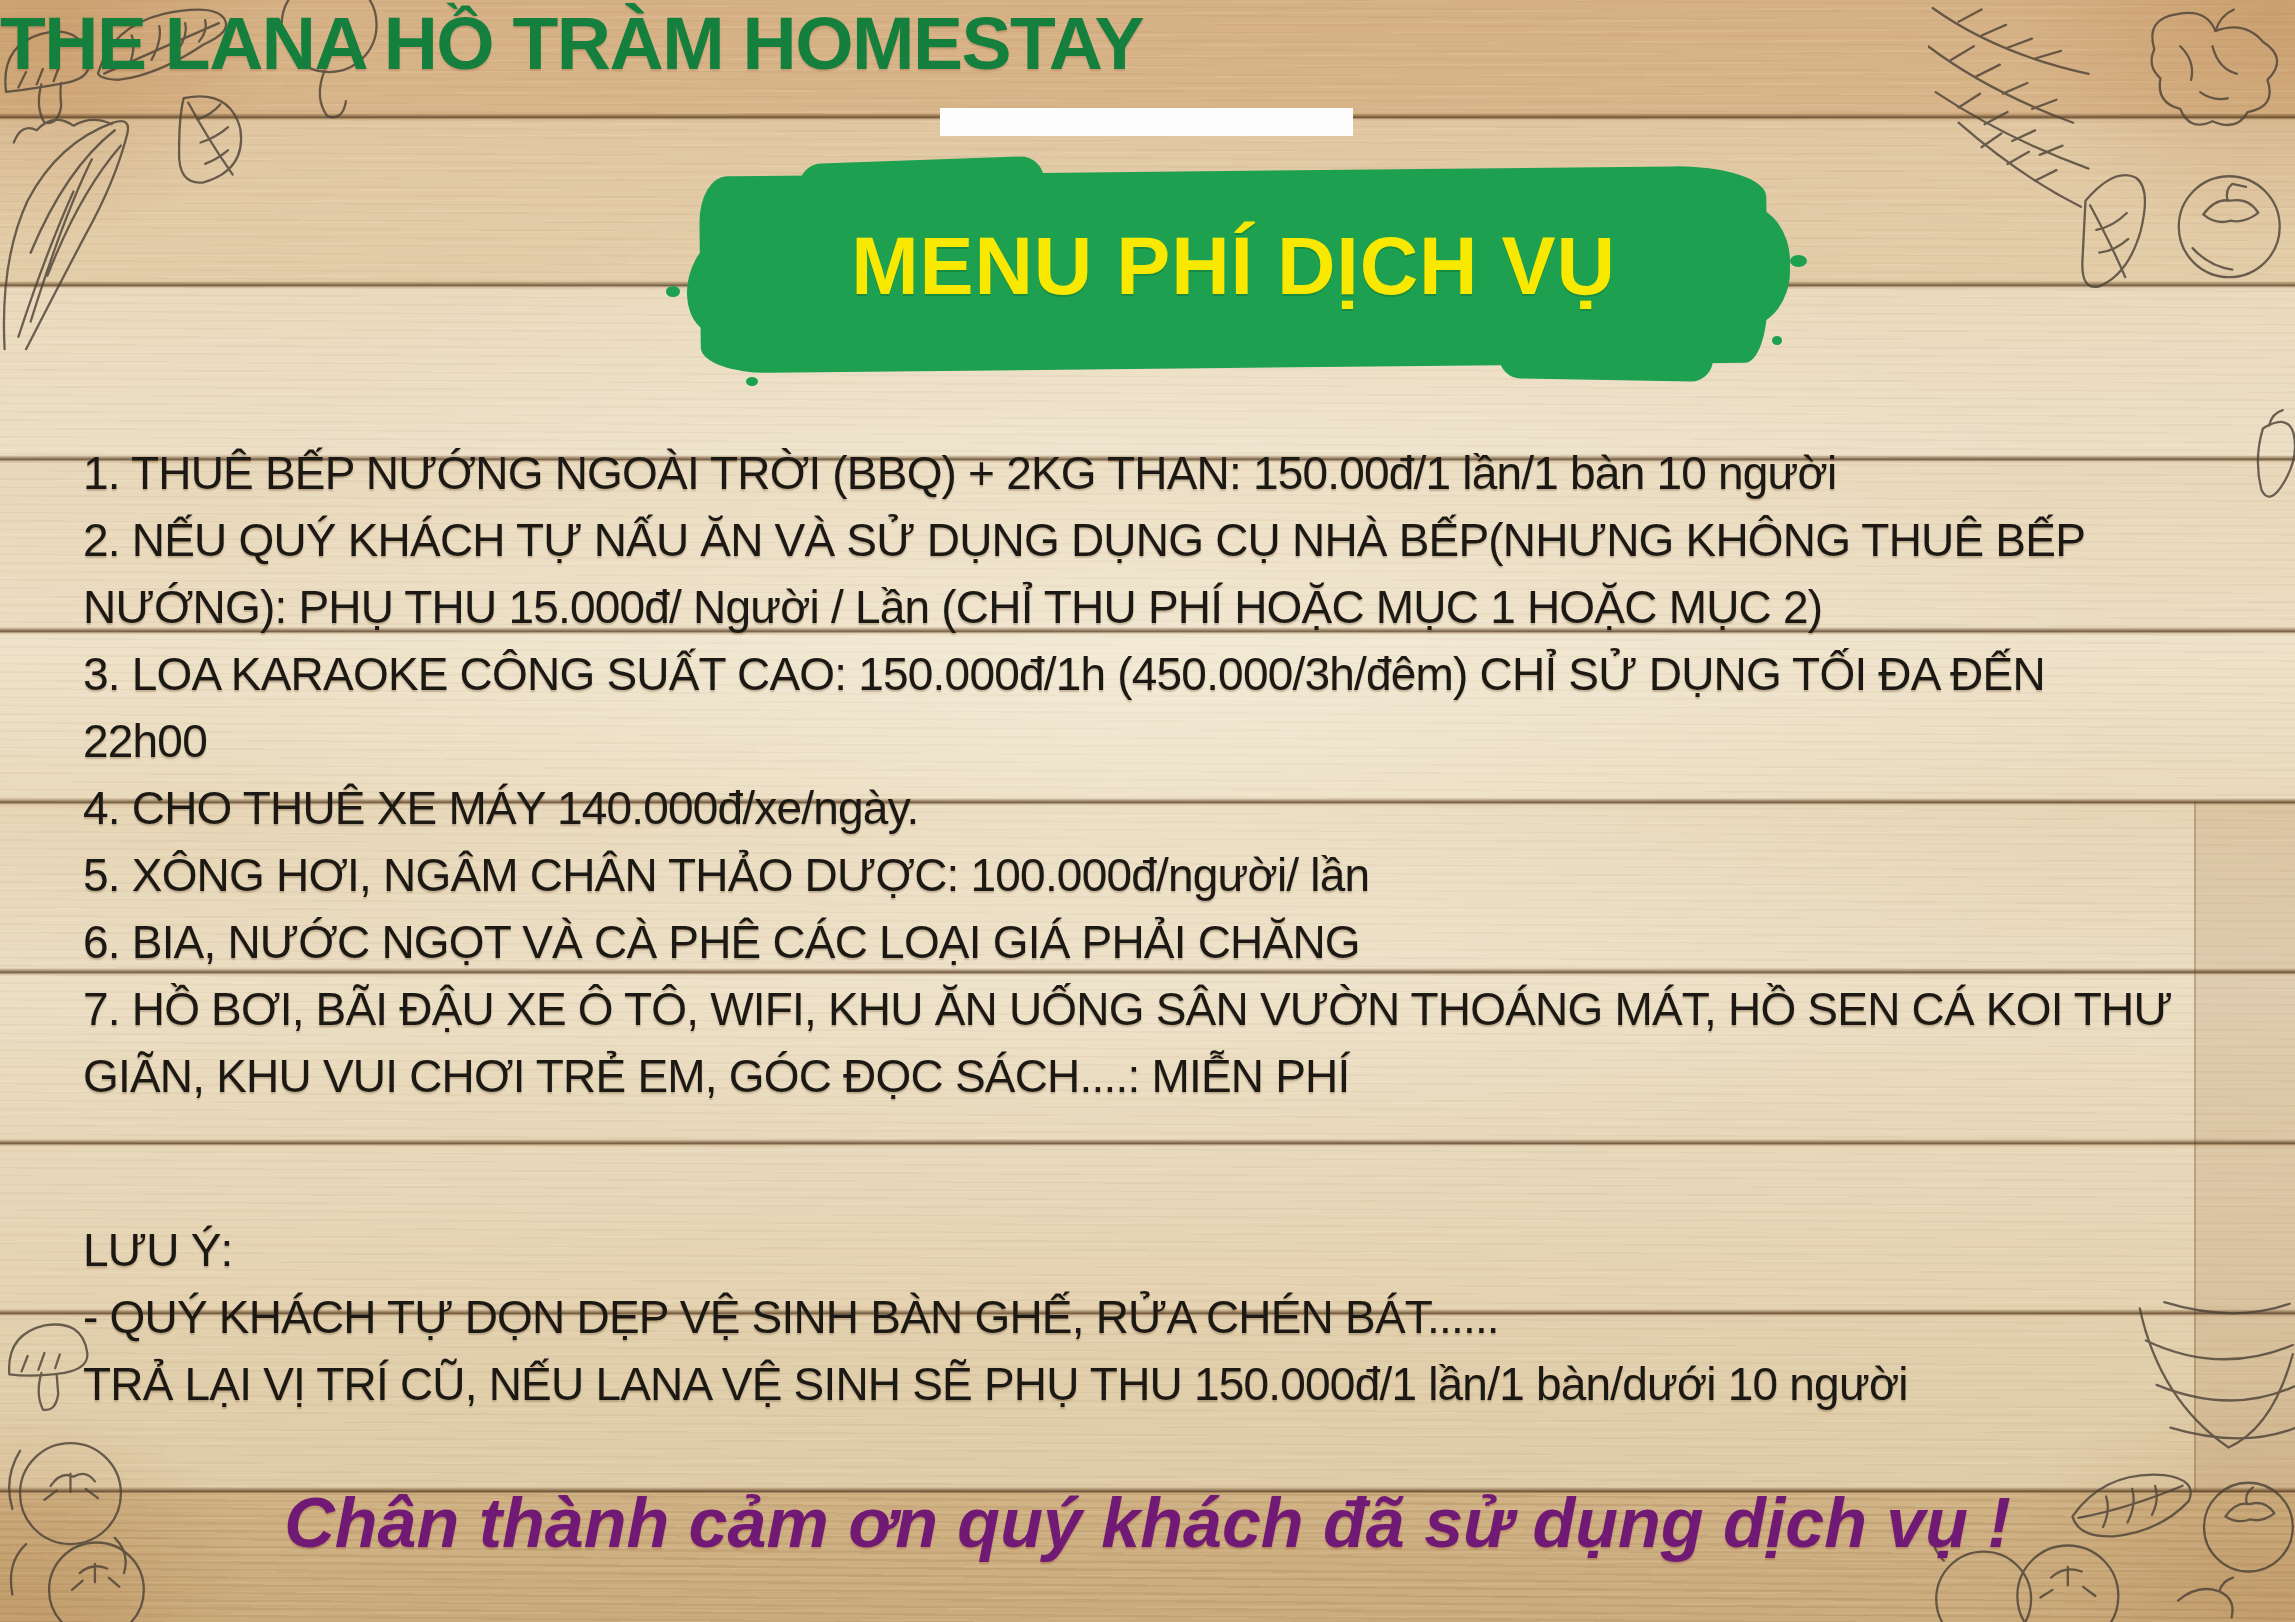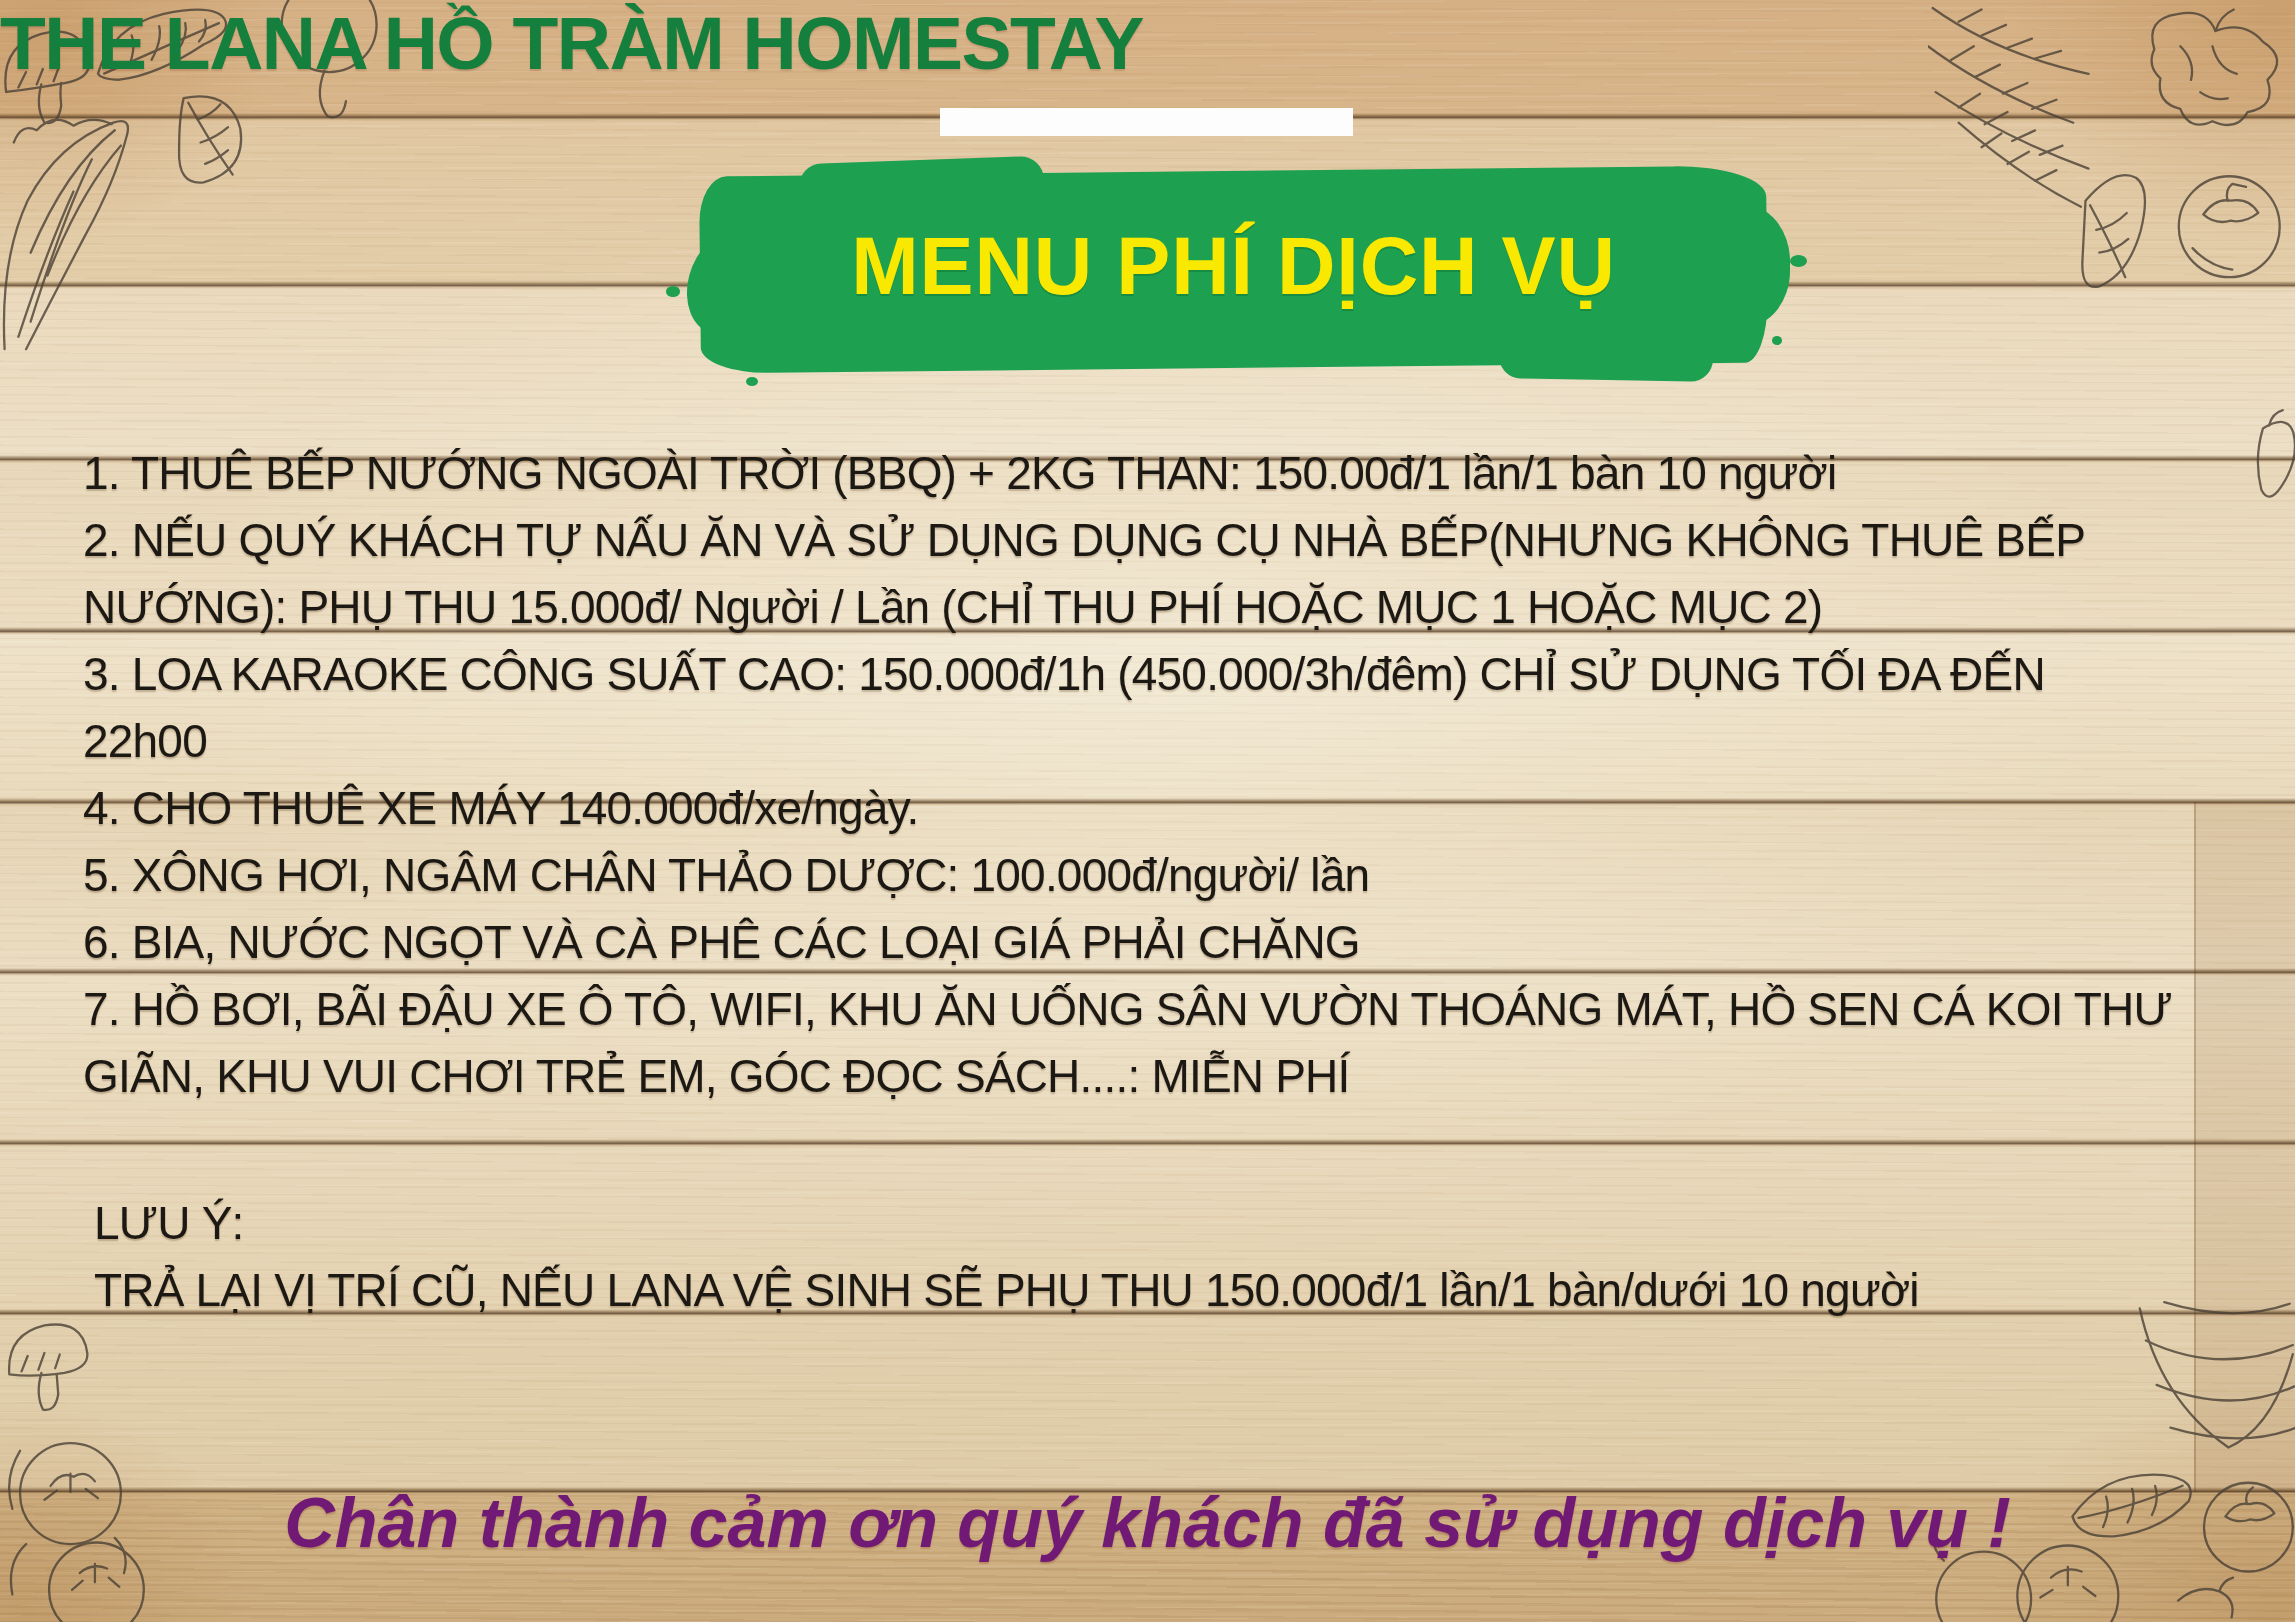--- a/index.html
+++ b/index.html
@@ -69,21 +69,21 @@
   .blob-b3{left:99px;top:-10.7px;width:245px;height:46px;border-radius:31px;transform:rotate(-2deg);}
   .blob-b4{right:54px;bottom:-12.2px;width:214px;height:44px;border-radius:31px;transform:rotate(1deg);}
   .sp{position:absolute;background:#1da050;border-radius:50%;}
   .banner-label{
     position:absolute;inset:0;display:flex;align-items:center;justify-content:center;
     font-size:81px;font-weight:800;color:#f9e800;letter-spacing:0.8px;padding-bottom:6.1px;
     text-shadow:0 2.3px 0 rgba(0,70,25,.22);
   }
   .textblock{position:absolute;left:83px;right:31px;z-index:5;}
   .menu-block{top:440px;}
-  .notes-block{top:1190px;margin-left:11px;}
+  .notes-block{top:1217px;}
   .line{
     font-size:46px;font-weight:400;line-height:67px;color:#1c1914;letter-spacing:-0.8px;
     white-space:nowrap;text-shadow:0 1.5px 1.5px rgba(92,62,30,.30);
   }
   .footer{
     position:absolute;left:0;top:1483px;width:100%;text-align:center;z-index:5;
     font-size:70px;font-weight:700;font-style:italic;color:#701a75;
     text-shadow:0 1.5px 1.5px rgba(120,40,20,.25);
   }
 </style>
@@ -226,17 +226,18 @@
   <div class="line">22h00</div>
   <div class="line">4. CHO THUÊ XE MÁY 140.000đ/xe/ngày.</div>
   <div class="line">5. XÔNG HƠI, NGÂM CHÂN THẢO DƯỢC: 100.000đ/người/ lần</div>
   <div class="line">6. BIA, NƯỚC NGỌT VÀ CÀ PHÊ CÁC LOẠI GIÁ PHẢI CHĂNG</div>
   <div class="line">7. HỒ BƠI, BÃI ĐẬU XE Ô TÔ, WIFI, KHU ĂN UỐNG SÂN VƯỜN THOÁNG MÁT, HỒ SEN CÁ KOI THƯ</div>
   <div class="line">GIÃN, KHU VUI CHƠI TRẺ EM, GÓC ĐỌC SÁCH....: MIỄN PHÍ</div>
 </div>
 
 <div class="textblock notes-block">
   <div class="line">LƯU Ý:</div>
+  <div class="line">- QUÝ KHÁCH TỰ DỌN DẸP VỆ SINH BÀN GHẾ, RỬA CHÉN BÁT......</div>
   <div class="line">TRẢ LẠI VỊ TRÍ CŨ, NẾU LANA VỆ SINH SẼ PHỤ THU 150.000đ/1 lần/1 bàn/dưới 10 người</div>
 </div>
 
 <div class="footer">Chân thành cảm ơn quý khách đã sử dụng dịch vụ !</div>
 
 
 </body></html>

